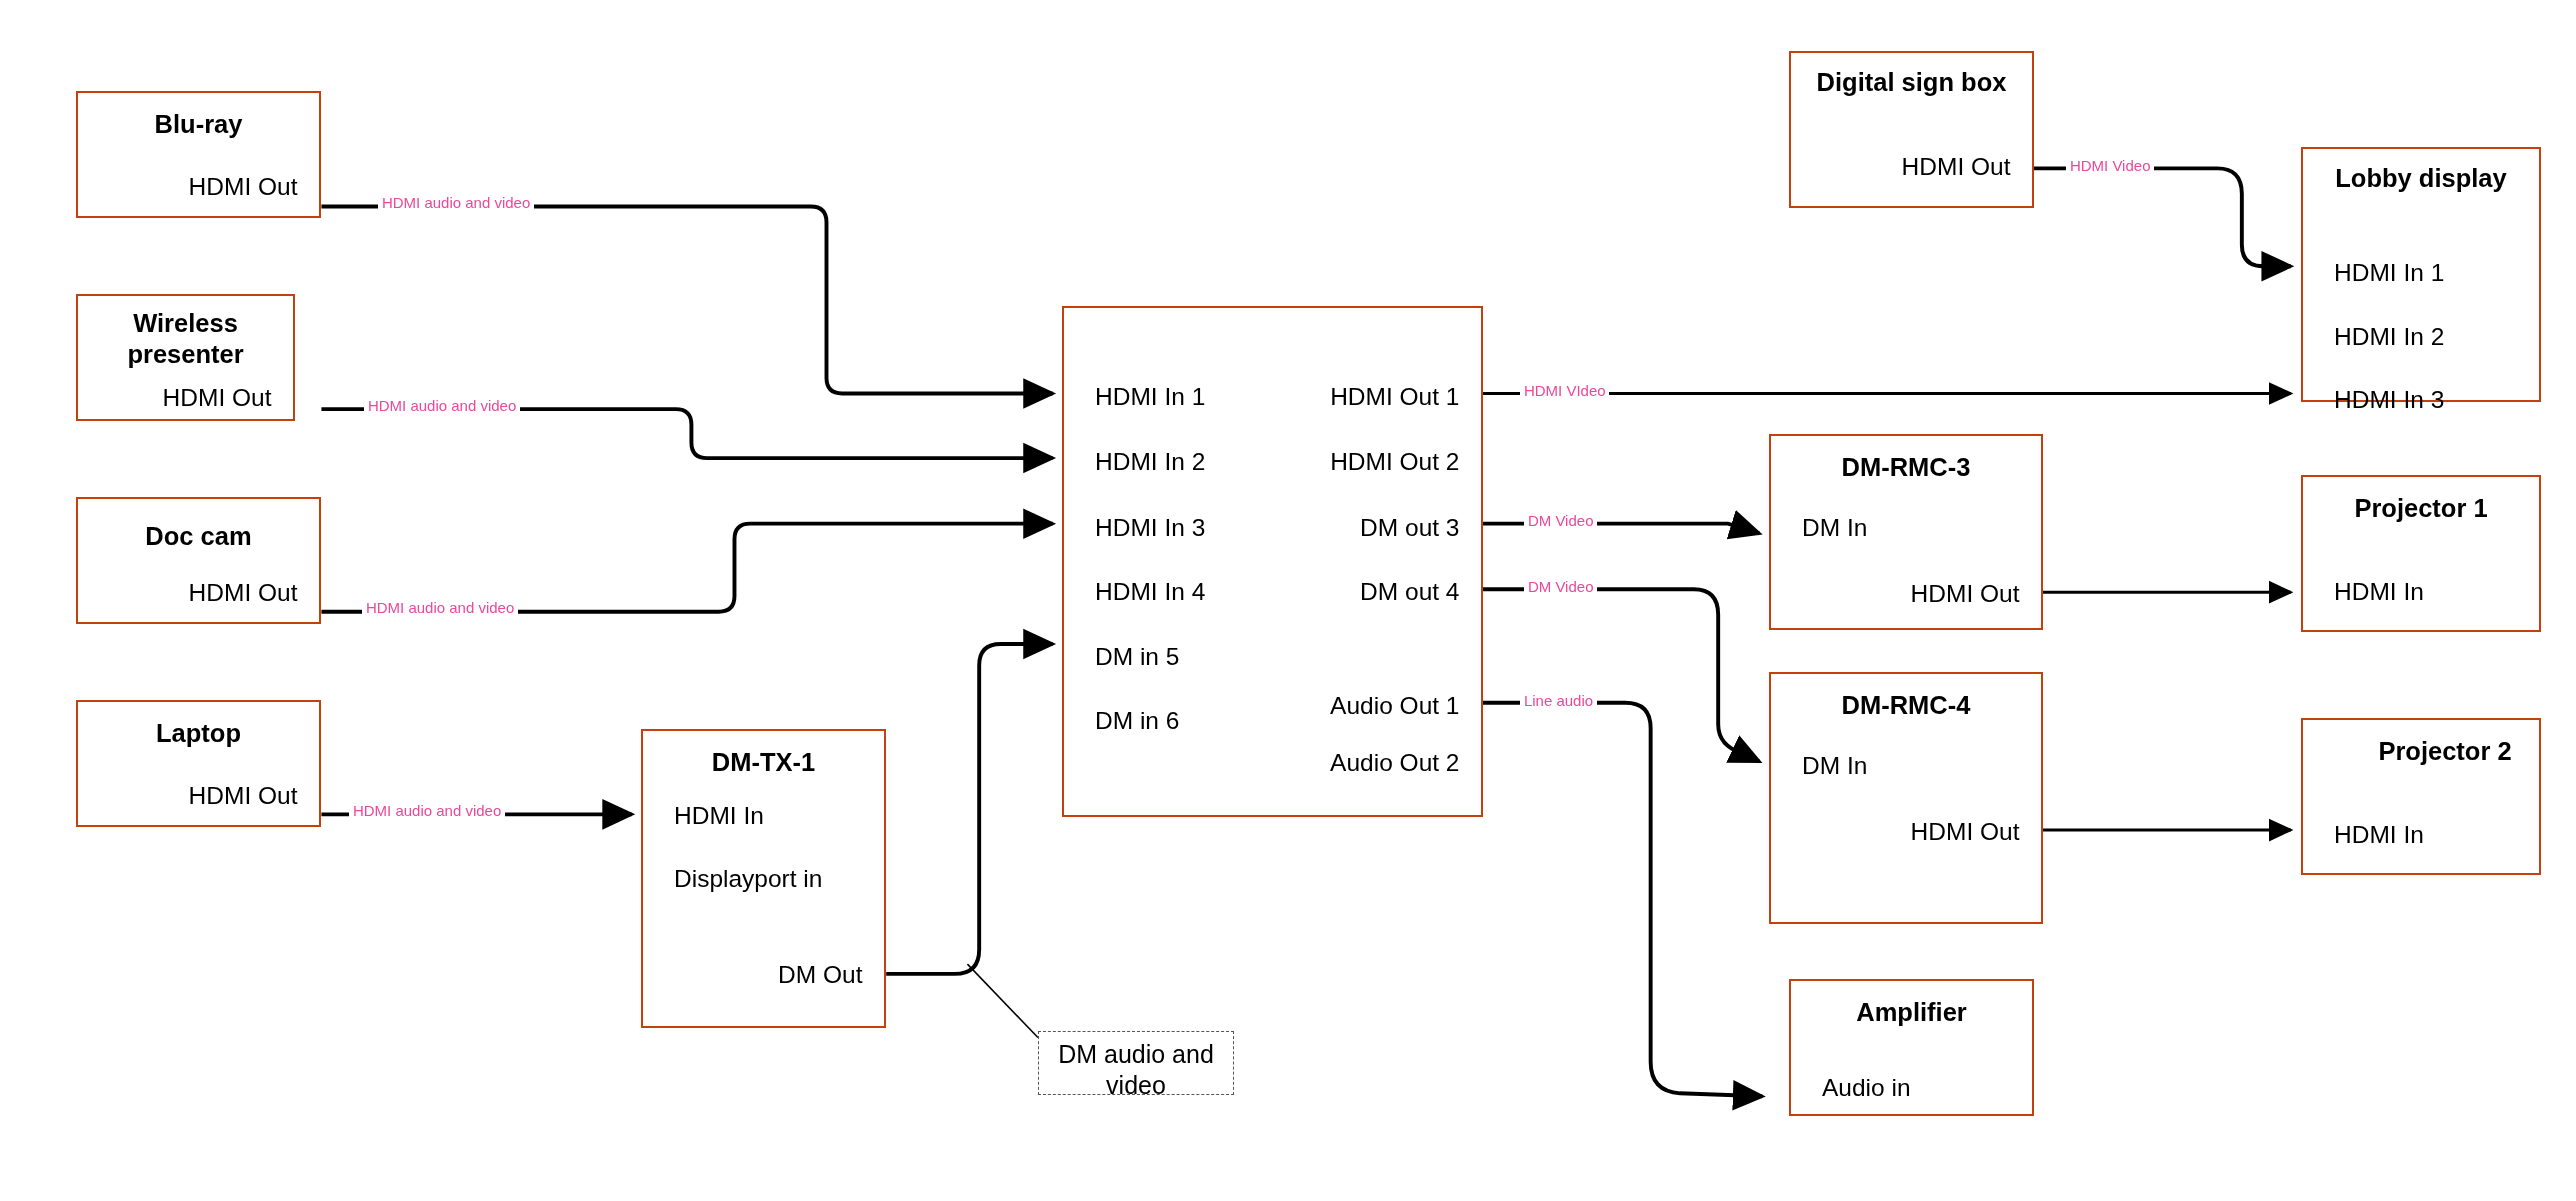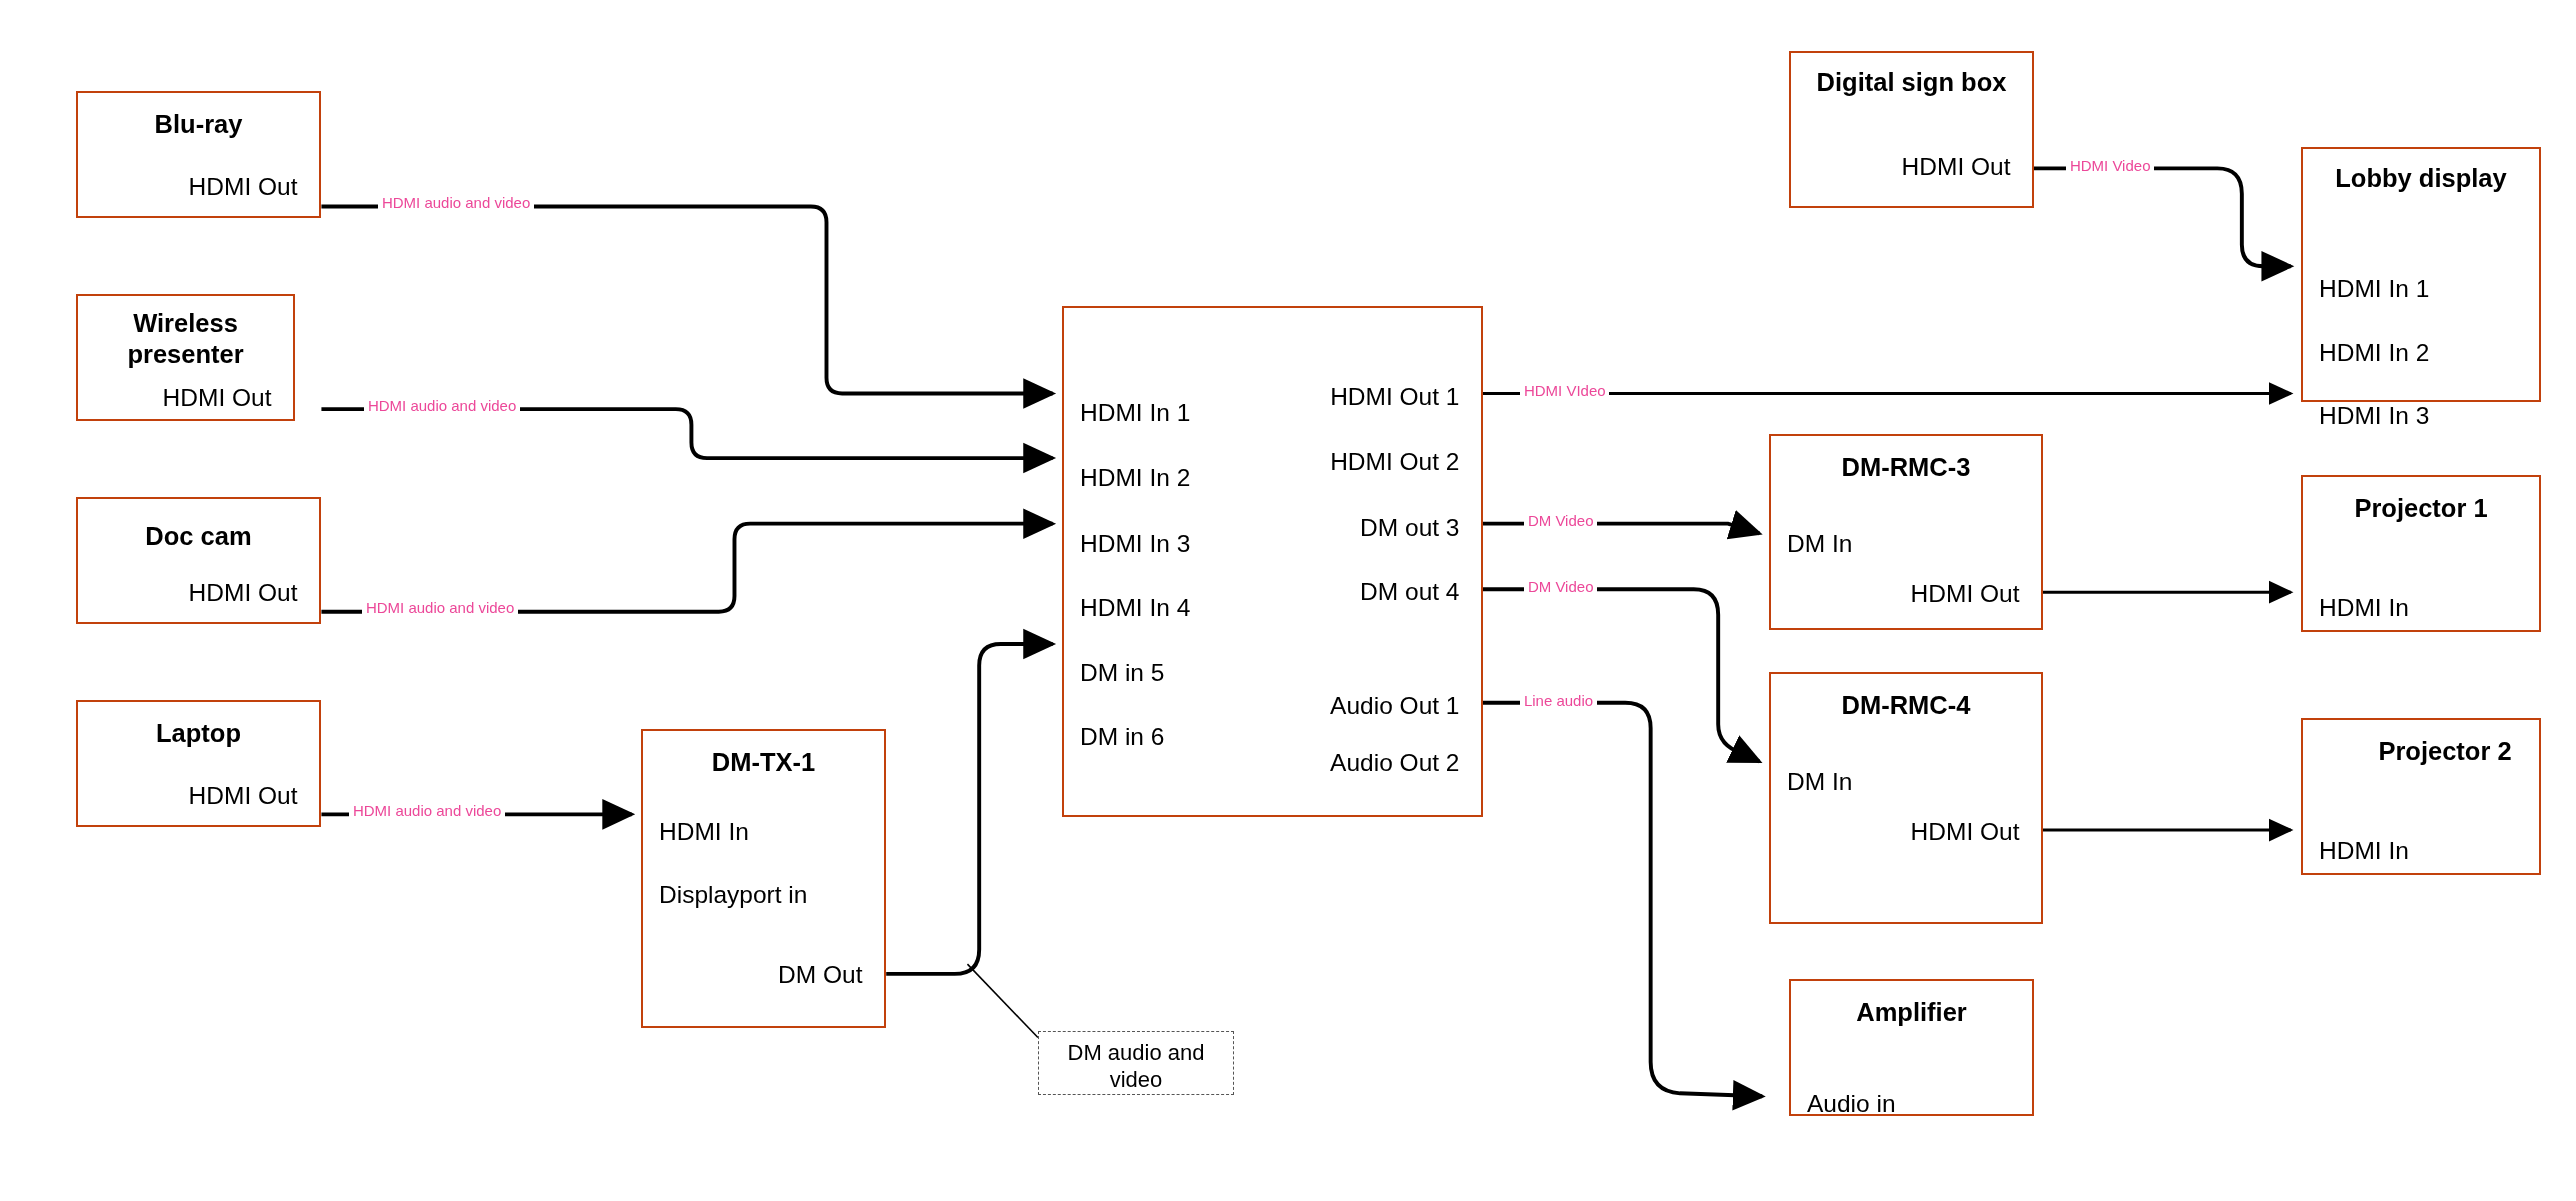--- a/index.html
+++ b/index.html
@@ -30,38 +30,38 @@
     font-size: 25.5px;
     color: #000;
     line-height: 1.22;
   }
   .port {
     position: absolute;
     font-size: 24.5px;
     color: #000;
     white-space: nowrap;
   }
-  .port.left { left: 16px; margin-top: 16px; }
+  .port.left { left: 31px; }
   .port.right { right: 21.5px; text-align: right; }
 
   .edge-label {
     position: absolute;
     font-size: 15px;
     color: #ec4899;
     background: #ffffff;
     padding: 0 3.9px;
     white-space: nowrap;
     z-index: 6;
   }
   .note {
     position: absolute;
     box-sizing: border-box;
     border: 1.5px dashed #555;
     background: #ffffff;
-    font-size: 22px;
+    font-size: 25px;
     color: #000;
     text-align: center;
     line-height: 1.25;
     padding-top: 6.9px;
     z-index: 6;
   }
   svg#wires {
     position: absolute;
     left: 0;
     top: 0;

